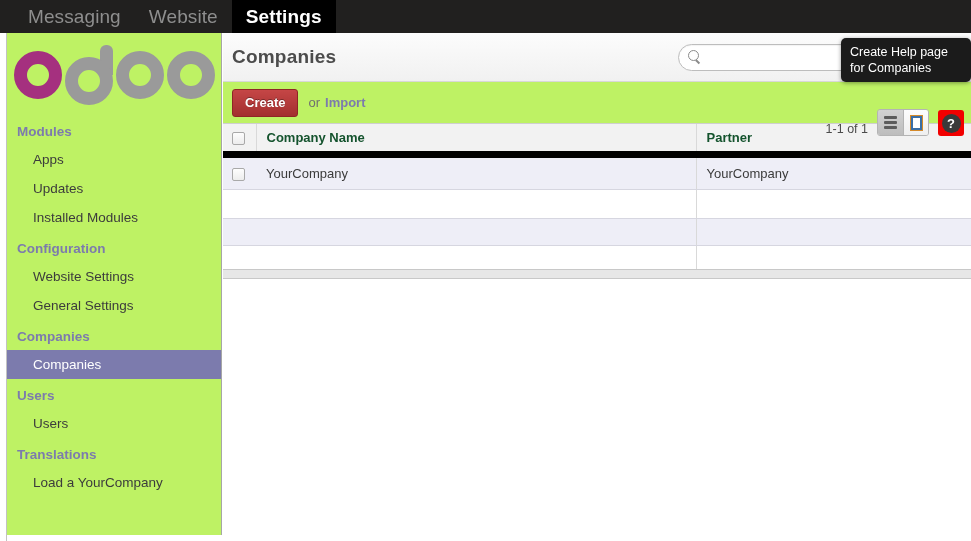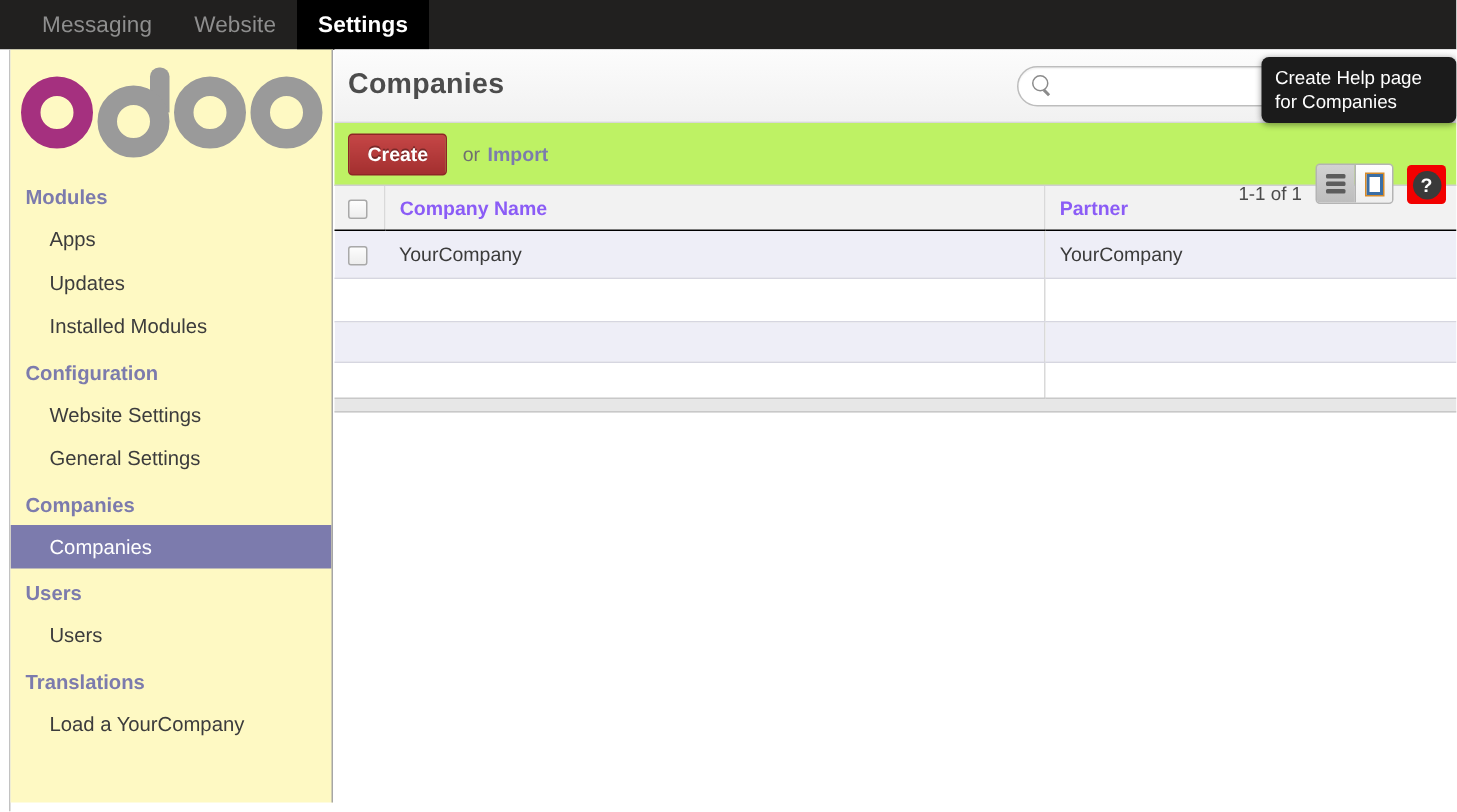--- a/index.html
+++ b/index.html
@@ -15,21 +15,21 @@
   .navbar {
     position: absolute; top: 0; left: 0;
     width: 971px; height: 33px;
     background: #21201f;
     display: flex; align-items: stretch;
   }
   .nav-left { display: flex; align-items: stretch; margin-left: 14px; }
   .nav-item {
     display: flex; align-items: center;
     padding: 0 14px;
-    font-size: 15px; color: #8e8e8e;
+    font-size: 19px; color: #8e8e8e;
     letter-spacing: .1px;
     cursor: pointer;
   }
   .nav-item.active { background: #000000; color: #ffffff; font-weight: bold; }
   .nav-right {
     margin-left: auto; display: flex; align-items: center;
     padding-right: 10px; gap: 7px;
   }
   .avatar {
     width: 19px; height: 19px; border-radius: 2px;
@@ -55,21 +55,21 @@
     position: absolute; left: 0; top: 33px;
     width: 7px; height: 508px;
     background: #ffffff;
     border-right: 1px solid #c2c2c2;
   }
 
   
   .sidebar {
     position: absolute; left: 7px; top: 33px;
     width: 215px; height: 502px;
-    background: #fef9c3;
+    background: #bef264;
     border-right: 1px solid #a6a6a6;
     overflow: hidden;
   }
   .logo {
     height: 78px;
     display: flex; align-items: center; justify-content: center;
     gap: 3px; padding-top: 6px;
   }
   .ring { border-radius: 50%; }
   .ring-o1 { width: 48px; height: 48px; border: 13px solid #a5307f; }
@@ -213,22 +213,22 @@
   .list { width: 100%; border-collapse: collapse; table-layout: fixed; }
   .list th, .list td {
     text-align: left;
     font-size: 13px;
     padding: 8px 0 8px 10px;
     border-bottom: 1px solid #d6d6e0;
     white-space: nowrap; overflow: hidden;
   }
   .list thead th {
     background: #f2f2f2;
-    color: #8b5cf6; font-weight: bold;
-    border-bottom: 1px solid #000000;
+    color: #14532d; font-weight: bold;
+    border-bottom: 7px solid #000000;
     height: 29px; padding-top: 6px; padding-bottom: 6px;
   }
   .col-check { width: 33px; padding-left: 9px !important; }
   .col-name  { width: 440px; border-right: 1px solid #d9d9d9; }
   .col-partner { width: auto; }
   .list thead th.col-check { border-right: 1px solid #d9d9d9; }
   .list tbody tr.data-row { background: #eeeef7; }
   .list tbody tr.data-row td { color: #3b3b3b; height: 28px; }
   .list tbody tr.filler-white { background: #ffffff; }
   .list tbody tr.filler-white td { height: 29px; }

